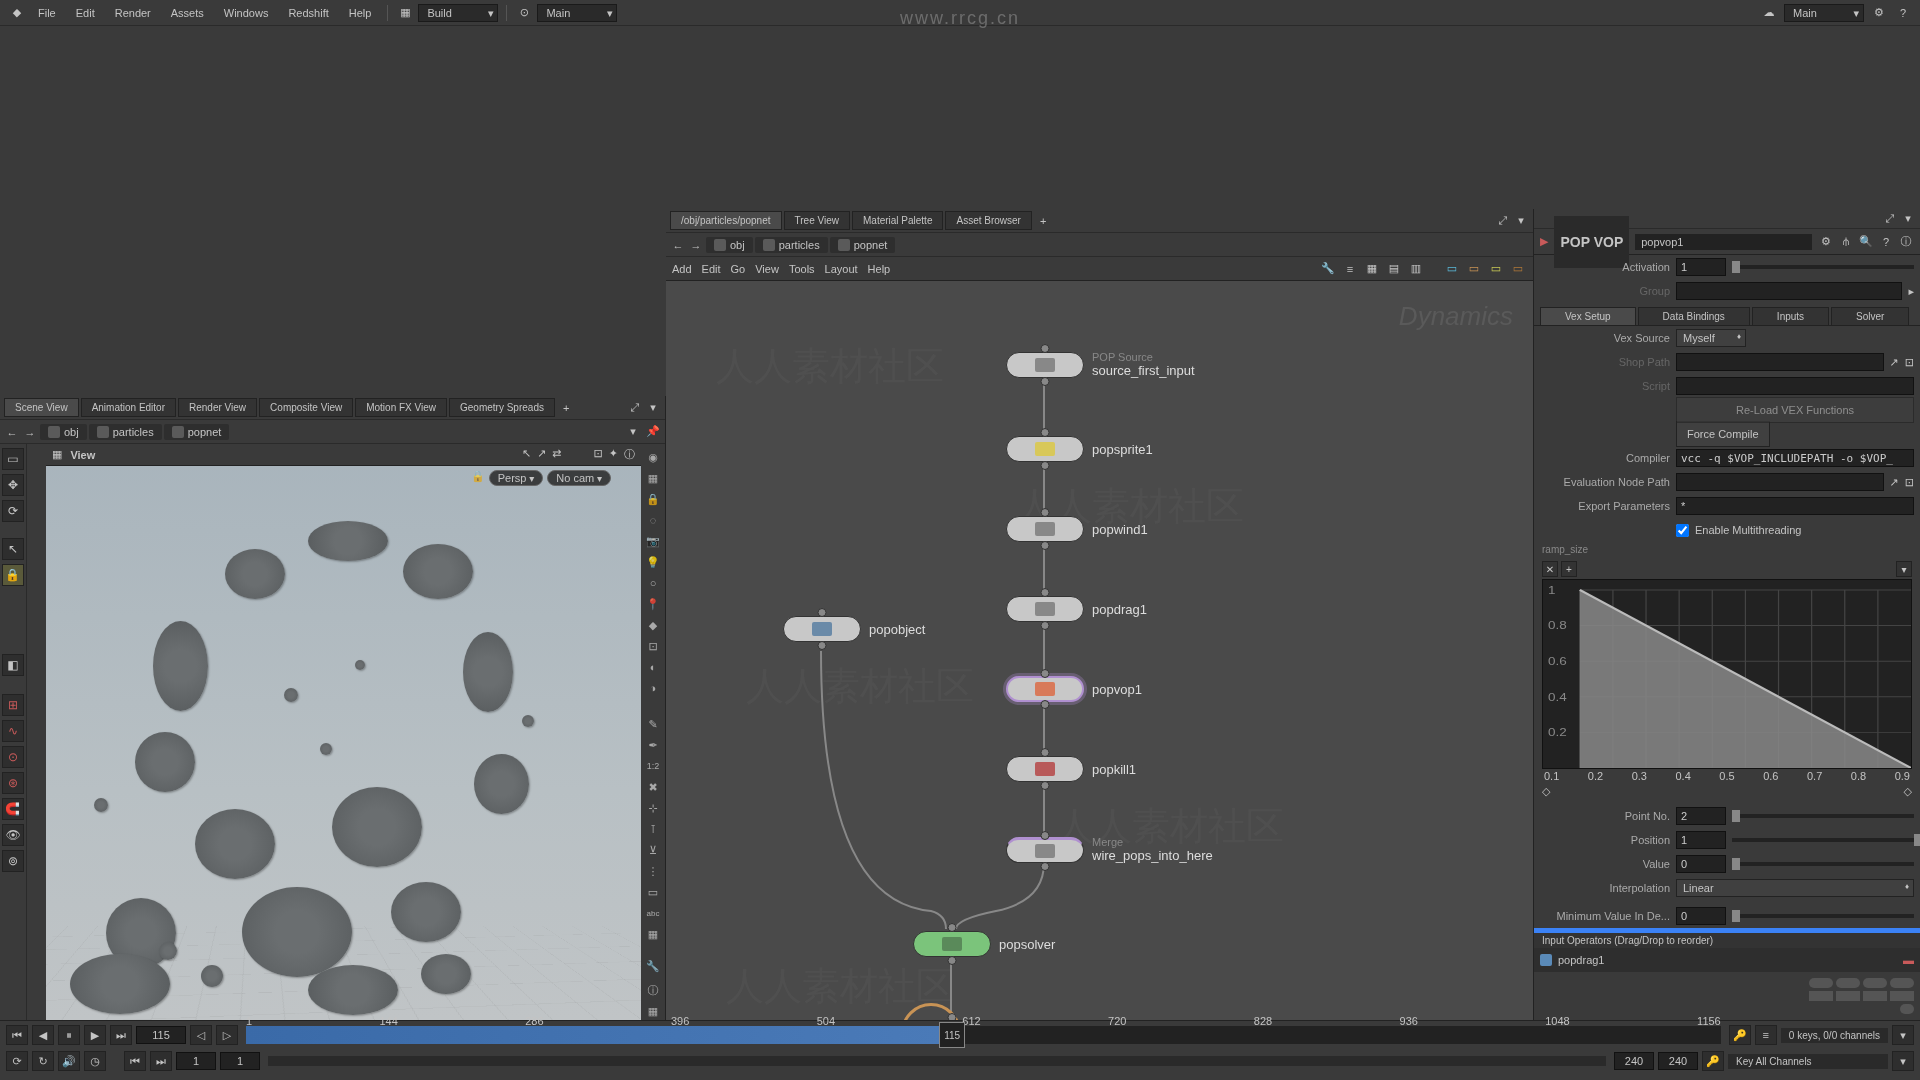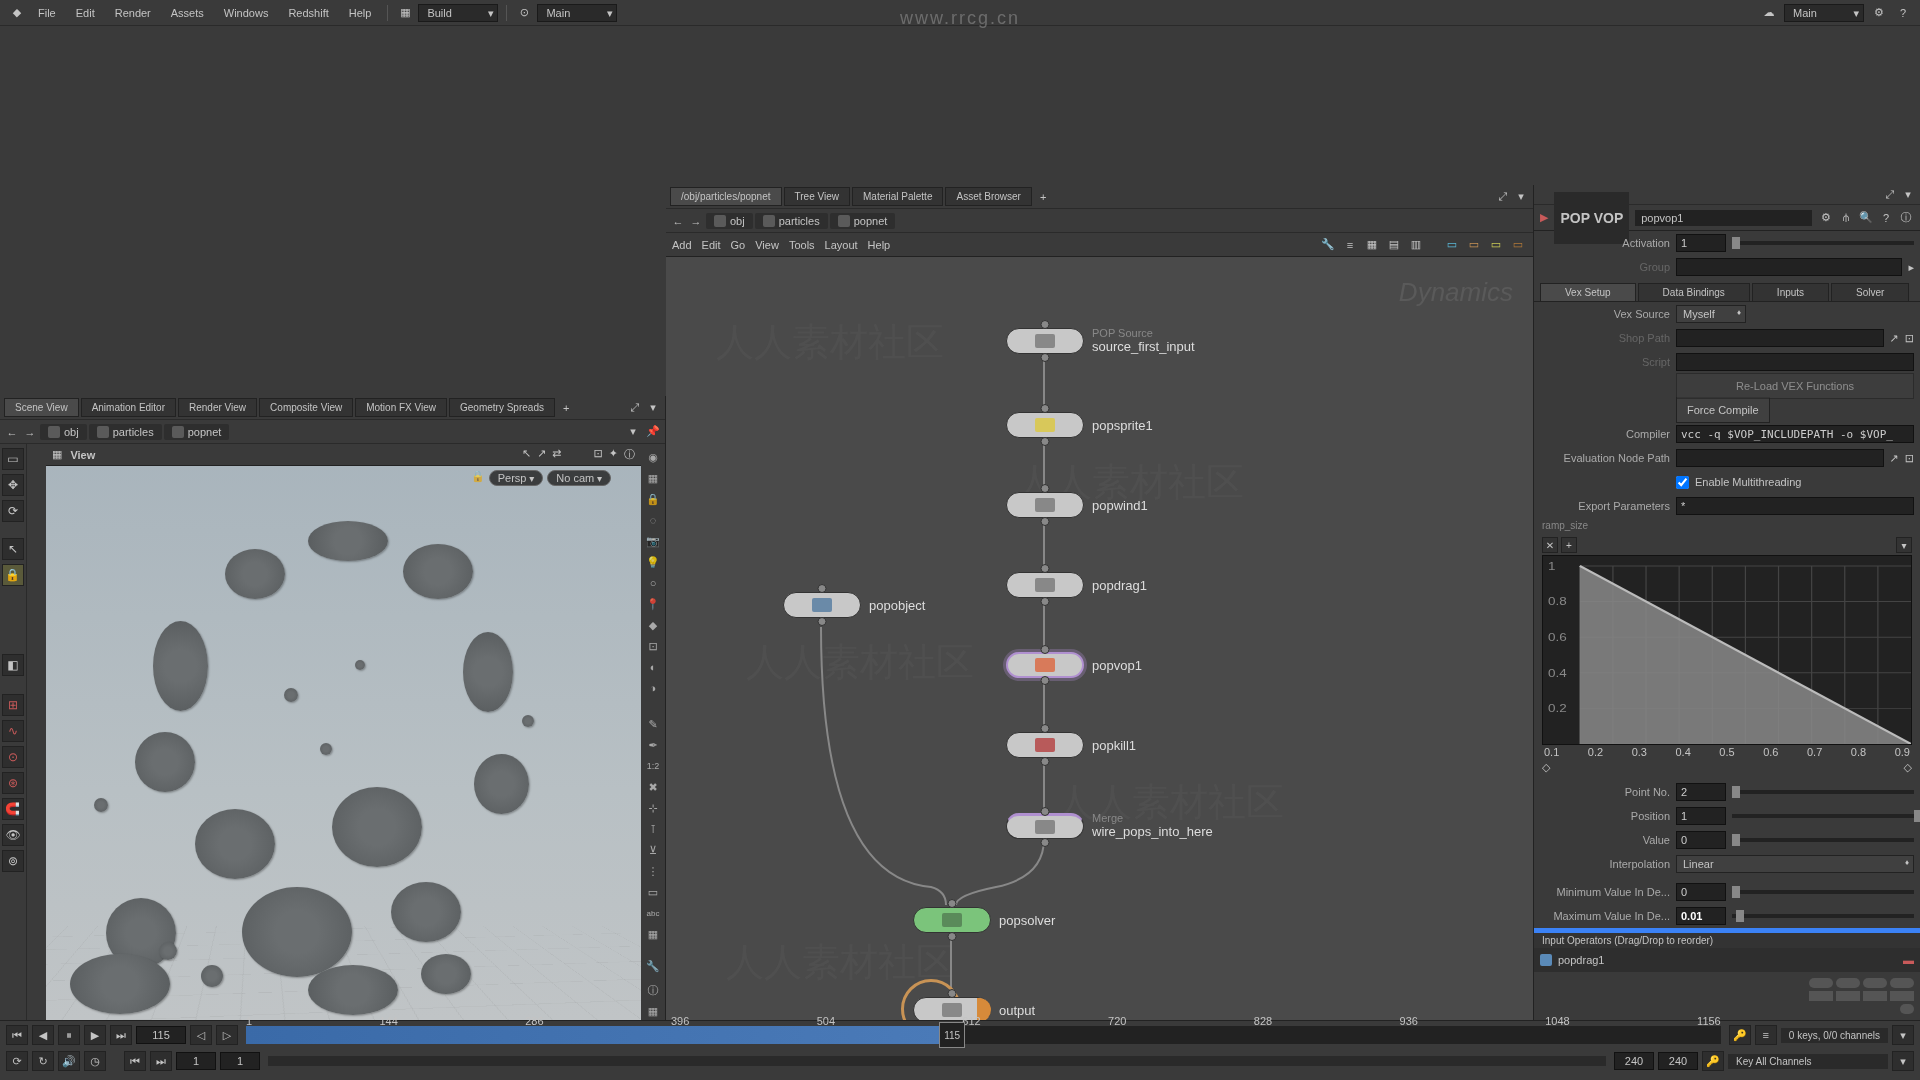--- a/index.html
+++ b/index.html
@@ -495,27 +495,27 @@
           <div class="plabel">Compiler</div>
           <input class="pinput" style="font-family: monospace;" value="vcc -q $VOP_INCLUDEPATH -o $VOP_">
         </div>
         <div class="param-row">
           <div class="plabel">Evaluation Node Path</div>
           <input class="pinput" value="" style="">
           <span>↗</span>
           <span>⊡</span>
         </div>
         <div class="param-row">
+          <div class="plabel">Export Parameters</div>
+          <input class="pinput" value="*" style="">
+        </div>
+        <div class="param-row">
           <div class="plabel"></div>
           <input type="checkbox" checked="" style="">
           <span>Enable Multithreading</span>
-        </div>
-        <div class="param-row">
-          <div class="plabel">Export Parameters</div>
-          <input class="pinput" value="*" style="">
         </div>
 
         <div class="param-section-label">ramp_size</div>
         <div class="ramp-wrap">
           <div class="ramp-controls">
             <div class="rc">✕</div>
             <div class="rc">+</div>
             <div style="flex:1"></div>
             <div class="rc">▾</div>
           </div>
@@ -589,27 +589,20 @@
         <div class="param-row">
           <div class="plabel">Interpolation</div>
           <div class="pdropdown" style="flex:1">Linear</div>
         </div>
         <div style="height:4px"></div>
         <div class="param-row">
           <div class="plabel">Minimum Value In De...</div>
           <input class="pinput" style="max-width: 50px;" value="0">
           <div class="pslider">
               <div class="thumb" style="left:0"></div>
-            </div>
-        </div>
-        <div class="param-row">
-          <div class="plabel">Maximum Value In De...</div>
-          <input class="pinput" style="max-width: 50px; color: rgb(255, 255, 255); font-weight: bold;" value="0.01">
-          <div class="pslider">
-              <div class="thumb" style="left:2%"></div>
             </div>
         </div>
         <div style="background:#333;border-top:5px solid #3b82f6;padding:2px 8px;font-size:10px">Input Operators (Drag/Drop to reorder)</div>
         <div class="param-row" style="background:#2e2e2e">
           <span style="width:12px;height:12px;background:#5a8ab8;border-radius:2px"></span>
           <span>popdrag1</span>
           <span style="margin-left:auto;color:#c85a5a">▬</span>
         </div>
         <div style="flex:1"></div>
         <div style="padding:6px;display:flex;flex-direction:column;gap:3px;align-items:flex-end">

